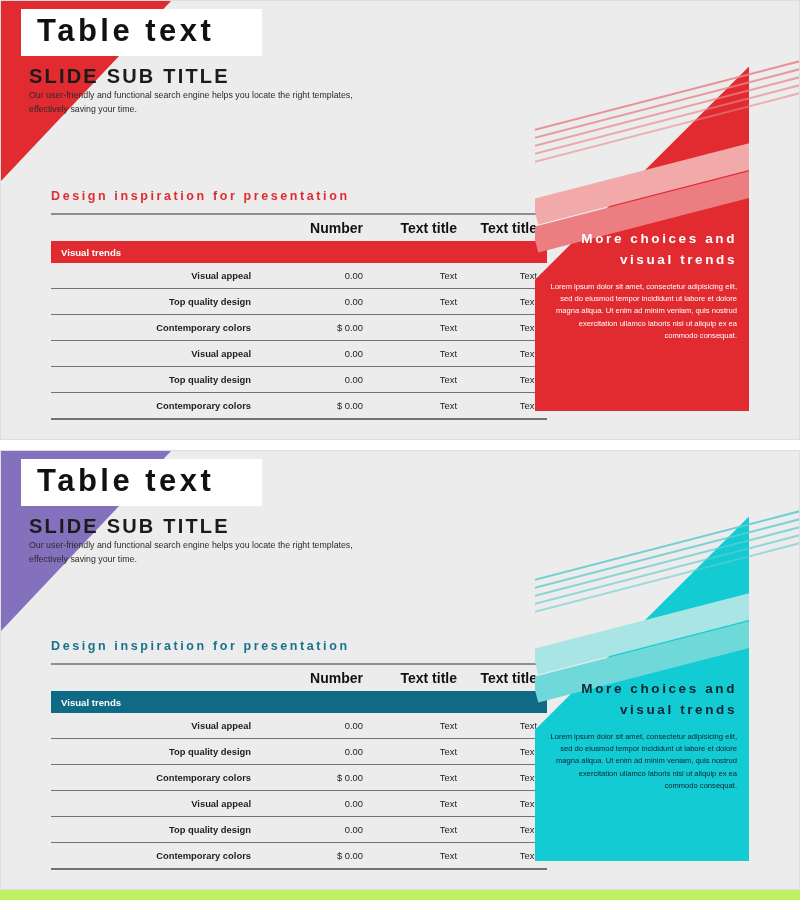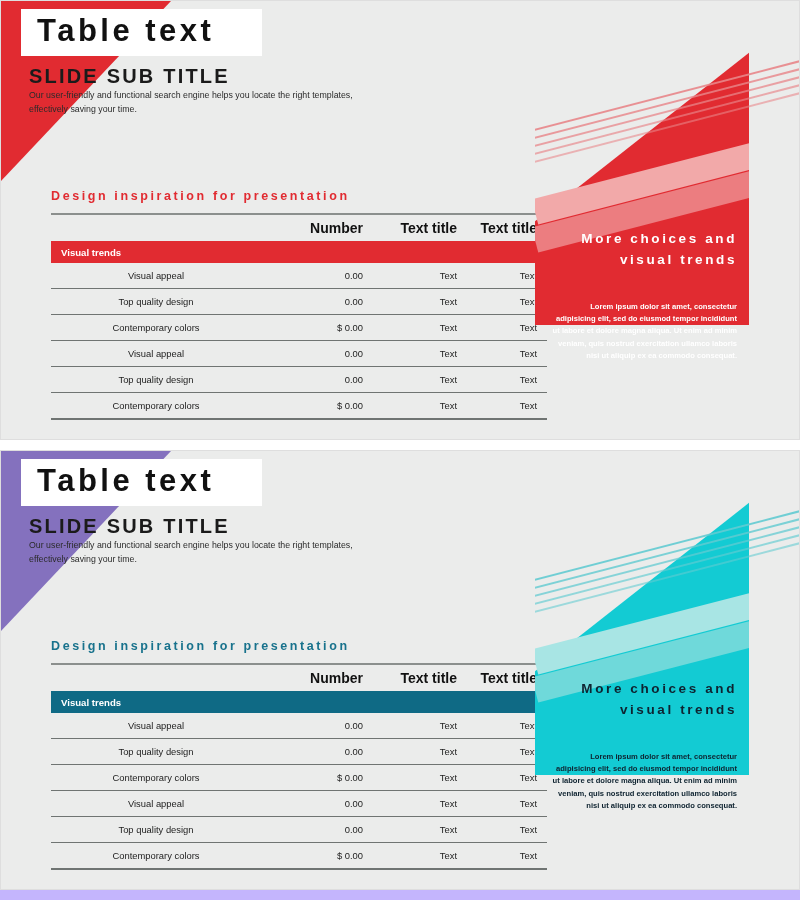--- a/index.html
+++ b/index.html
@@ -7,21 +7,21 @@
     padding: 0;
     background: #ffffff;
   }
   body {
     font-family: "Liberation Sans", sans-serif;
   }
   .page {
     width: 800px;
     height: 900px;
     position: relative;
-    background: #c4b5fd;
+    background: #bef264;
     overflow: hidden;
   }
 
   
   .slide {
     position: absolute;
     left: 0;
     width: 800px;
     height: 440px;
     background: #ebeceb;
@@ -131,21 +131,21 @@
   }
   .tbl td, .tbl th {
     padding: 0;
     font-size: 9.4px;
     color: #1d1d1d;
     text-align: right;
     font-weight: normal;
     height: 25px;
     vertical-align: middle;
   }
-  .tbl .c-label { width: 190px; text-align: center; padding-left: 10px; }
+  .tbl .c-label { width: 190px; text-align: right; padding-left: 10px; font-weight: bold; }
   .tbl .c-num   { width: 112px; padding-right: 14px; }
   .tbl .c-t1    { width: 80px;  padding-right: 10px; }
   .tbl .c-t2    { width: 70px;  padding-right: 10px; }
 
   .tbl thead th {
     font-weight: 700;
     font-size: 14px;
     color: #111111;
     height: 26px;
     border-top: 2.5px solid #8b8f8d;
@@ -166,21 +166,21 @@
   .tbl tbody tr.row.last td {
     border-bottom: 2.5px solid #6f7472;
   }
 
   
   .panel-wrap {
     position: absolute;
     left: 534px;
     top: 0;
     width: 214px;
-    height: 324px;
+    height: 410px;
   }
   .panel-body {
     position: absolute;
     left: 0;
     top: 0;
     width: 100%;
     height: 100%;
     clip-path: polygon(0 68%, 100% 16%, 100% 100%, 0 100%);
   }
   .panel-band {
@@ -214,25 +214,24 @@
     text-align: right;
     z-index: 5;
   }
   .panel-head {
     font-size: 13.5px;
     font-weight: 700;
     letter-spacing: 2.6px;
     line-height: 1.55;
   }
   .panel-para {
-    margin-top: 30px;
+    margin-top: 10px;
     font-size: 7.6px;
     line-height: 1.62;
     text-align: right;
-    font-weight: bold;
   }
 </style>
 </head>
 <body>
 
 <div class="page">
   <div class="gap"></div>
   <div id="slides-root">
       <div class="slide slide-a">
         <div class="corner-tri">

